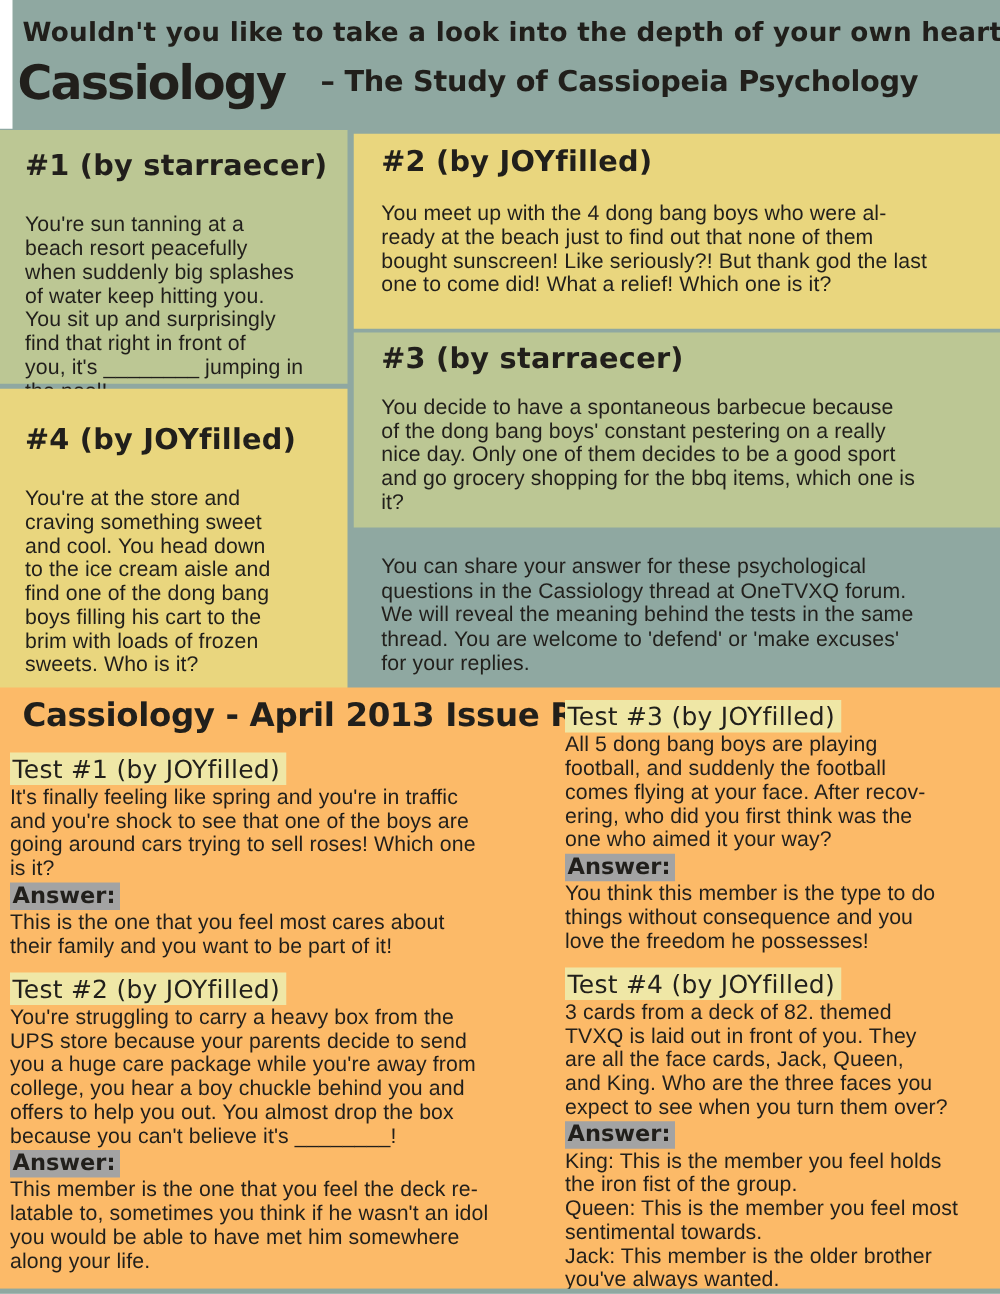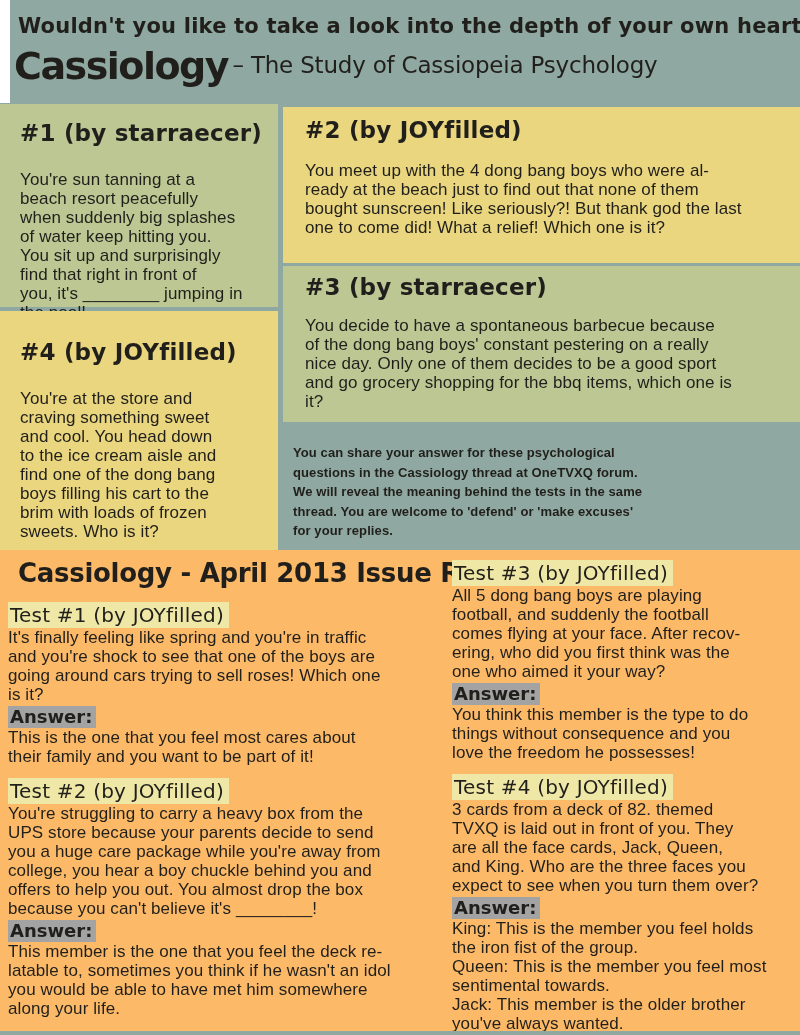--- a/index.html
+++ b/index.html
@@ -18,23 +18,23 @@
     position:absolute; left:18px; top:14px;
     font-size:21px; font-weight:700; letter-spacing:.2px;
     font-family:"DejaVu Sans", sans-serif;
   }
   .brand-row { position:absolute; left:14px; top:44px; white-space:nowrap; }
   .brand {
     font-size:38px; font-weight:800; letter-spacing:-1.5px;
     font-family:"DejaVu Sans", sans-serif; display:inline-block;
   }
   .brand-suffix {
-    font-size:23px; font-weight:400; letter-spacing:-.2px;
-    font-family:"DejaVu Sans", sans-serif;
-    display:inline-block; margin-left:0; vertical-align:6px;
+    font-size:23px; font-weight:700; letter-spacing:-.2px;
+    font-family:"DejaVu Sans", sans-serif;
+    display:inline-block; margin-left:24px; vertical-align:6px;
   }
   
   .qbox { position:absolute; box-sizing:border-box; }
   .qbox.green  { background:#bcc794; }
   .qbox.yellow { background:#e9d67e; }
   .box-q1 { left:0;     top:104px; width:278px; height:203px; padding:16px 12px 0 20px; }
   .box-q2 { left:283px; top:107px; width:517px; height:156px; padding:10px 18px 0 22px; }
   .box-q3 { left:283px; top:266px; width:517px; height:156px; padding:8px 18px 0 22px; }
   .box-q4 { left:0;     top:311px; width:278px; height:308px; padding:28px 12px 0 20px; }
   .q-heading {
@@ -42,23 +42,23 @@
     font-family:"DejaVu Sans", sans-serif;
   }
   .q-body {
     font-size:17px; line-height:19px; letter-spacing:.1px;
     white-space:pre-line; margin-top:24px; font-weight:500;
   }
   .box-q2 .q-body { margin-top:18px; }
   .box-q3 .q-body { margin-top:16px; }
   
   .share-note {
-    position:absolute; left:293px; top:443px; width:475px;
-    font-size:13px; line-height:19.5px; letter-spacing:.1px;
-    white-space:pre-line; font-weight:700;
+    position:absolute; left:305px; top:443px; width:475px;
+    font-size:17px; line-height:19.5px; letter-spacing:.1px;
+    white-space:pre-line; font-weight:400;
   }
   
   .results { position:absolute; left:0; top:550px; width:800px; height:481px; background:#fcba68; }
   .results-title {
     position:absolute; left:18px; top:8px;
     font-size:26px; font-weight:700; letter-spacing:-.3px;
     font-family:"DejaVu Sans", sans-serif;
   }
   .col-left  { position:absolute; left:8px;   top:52px; width:430px; }
   .col-right { position:absolute; left:452px; top:10px; width:345px; }

